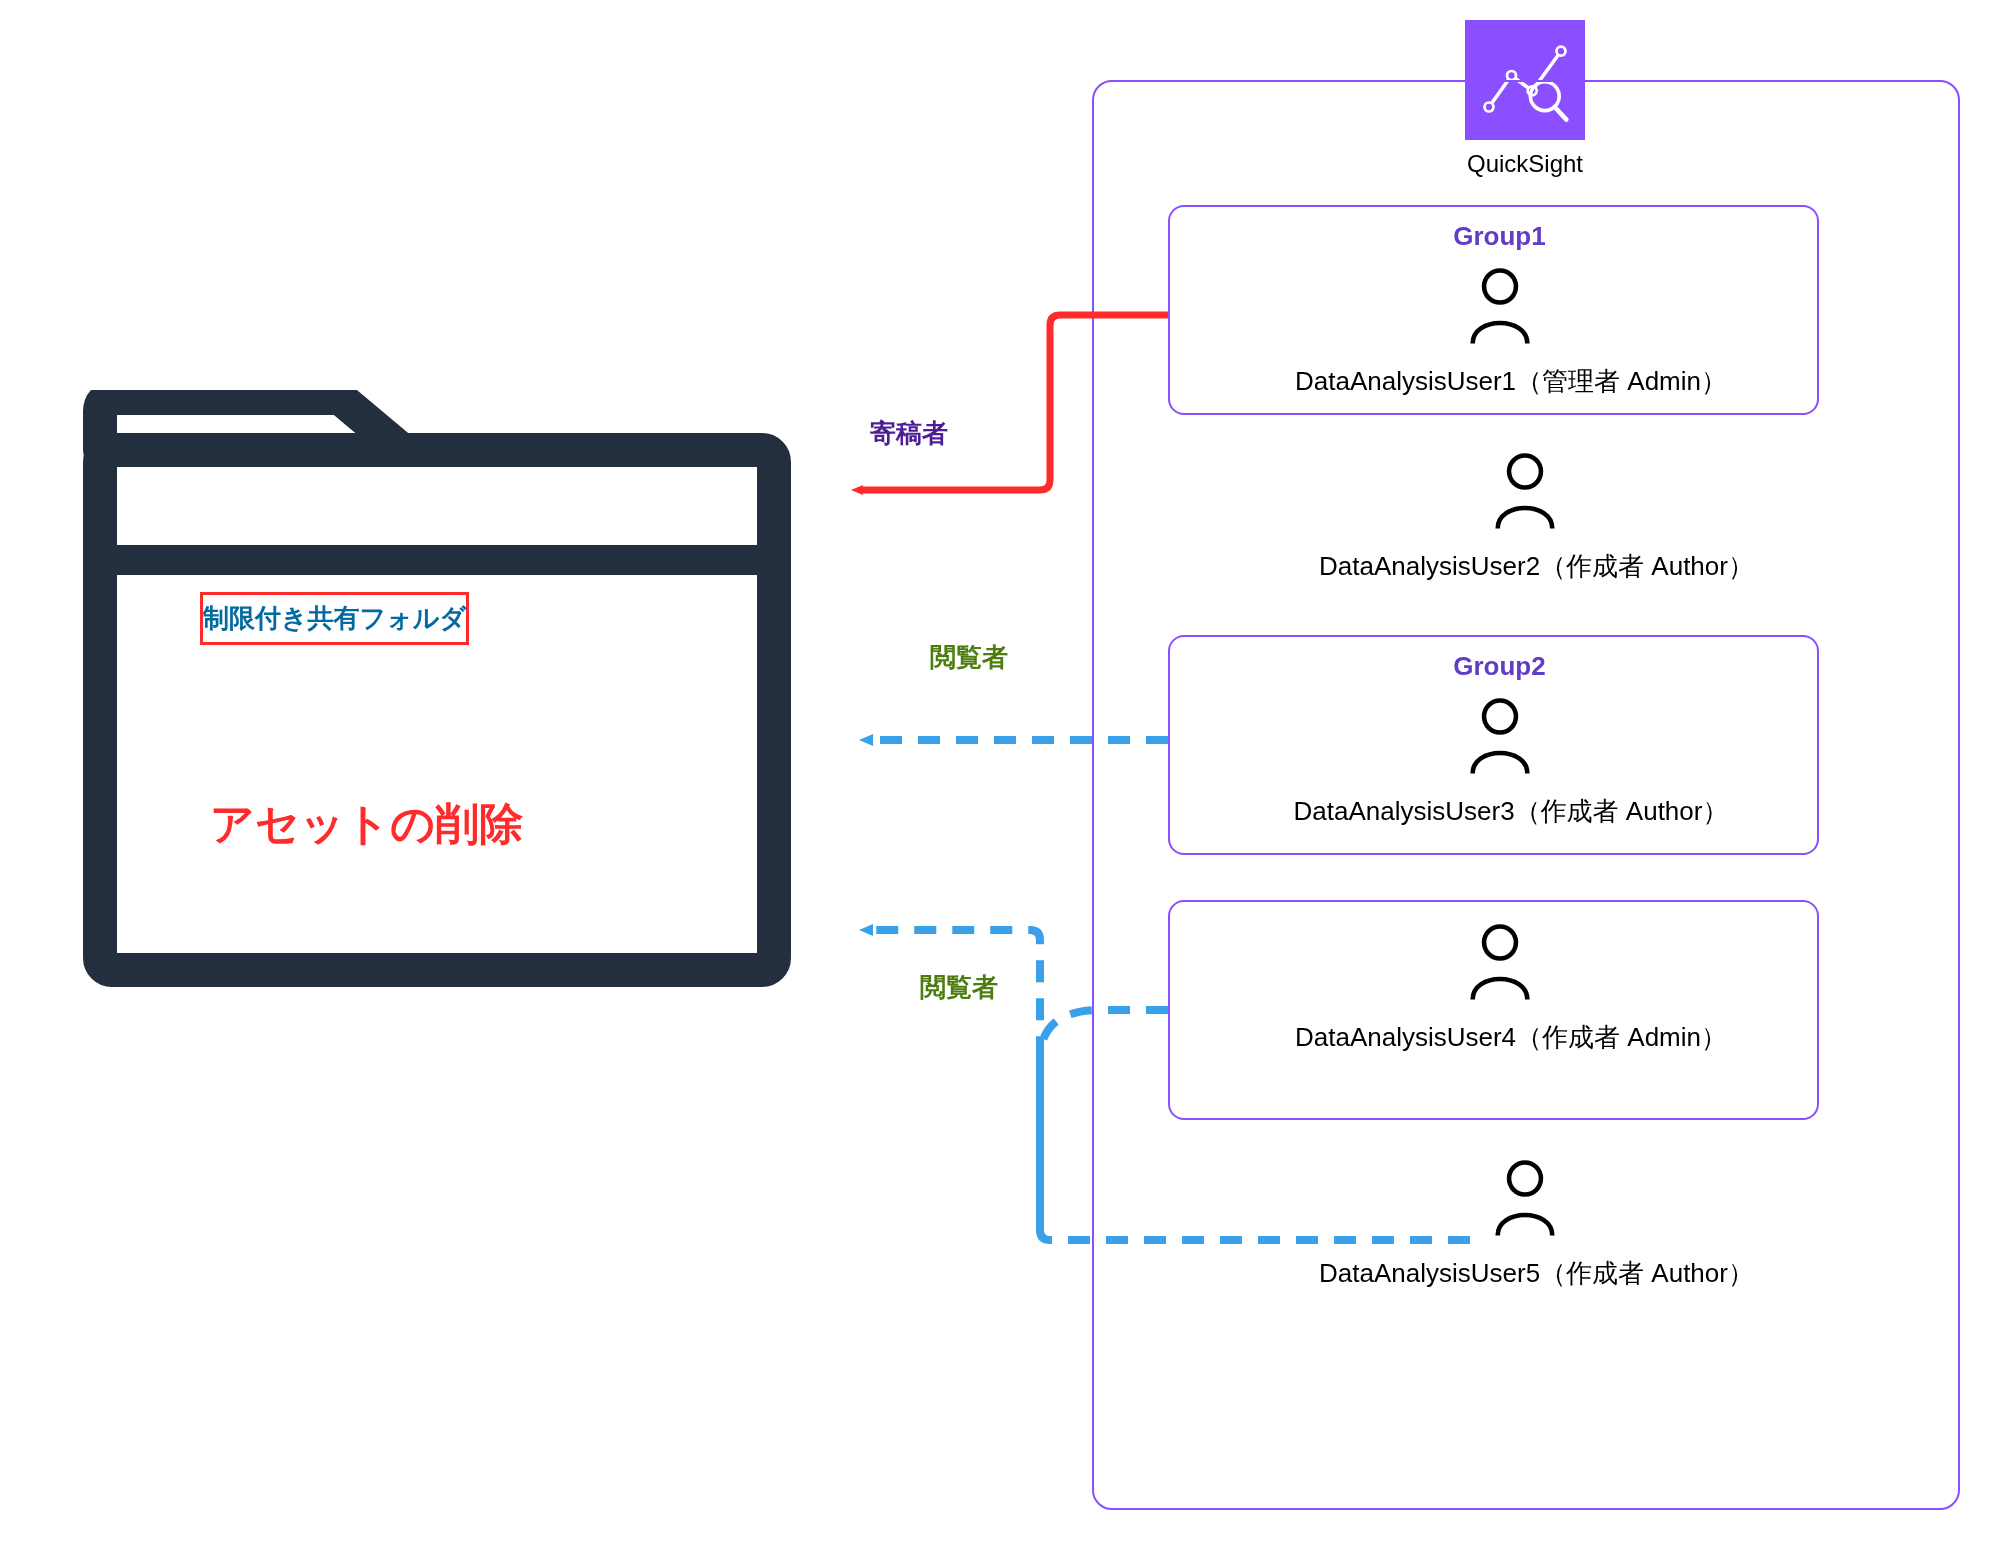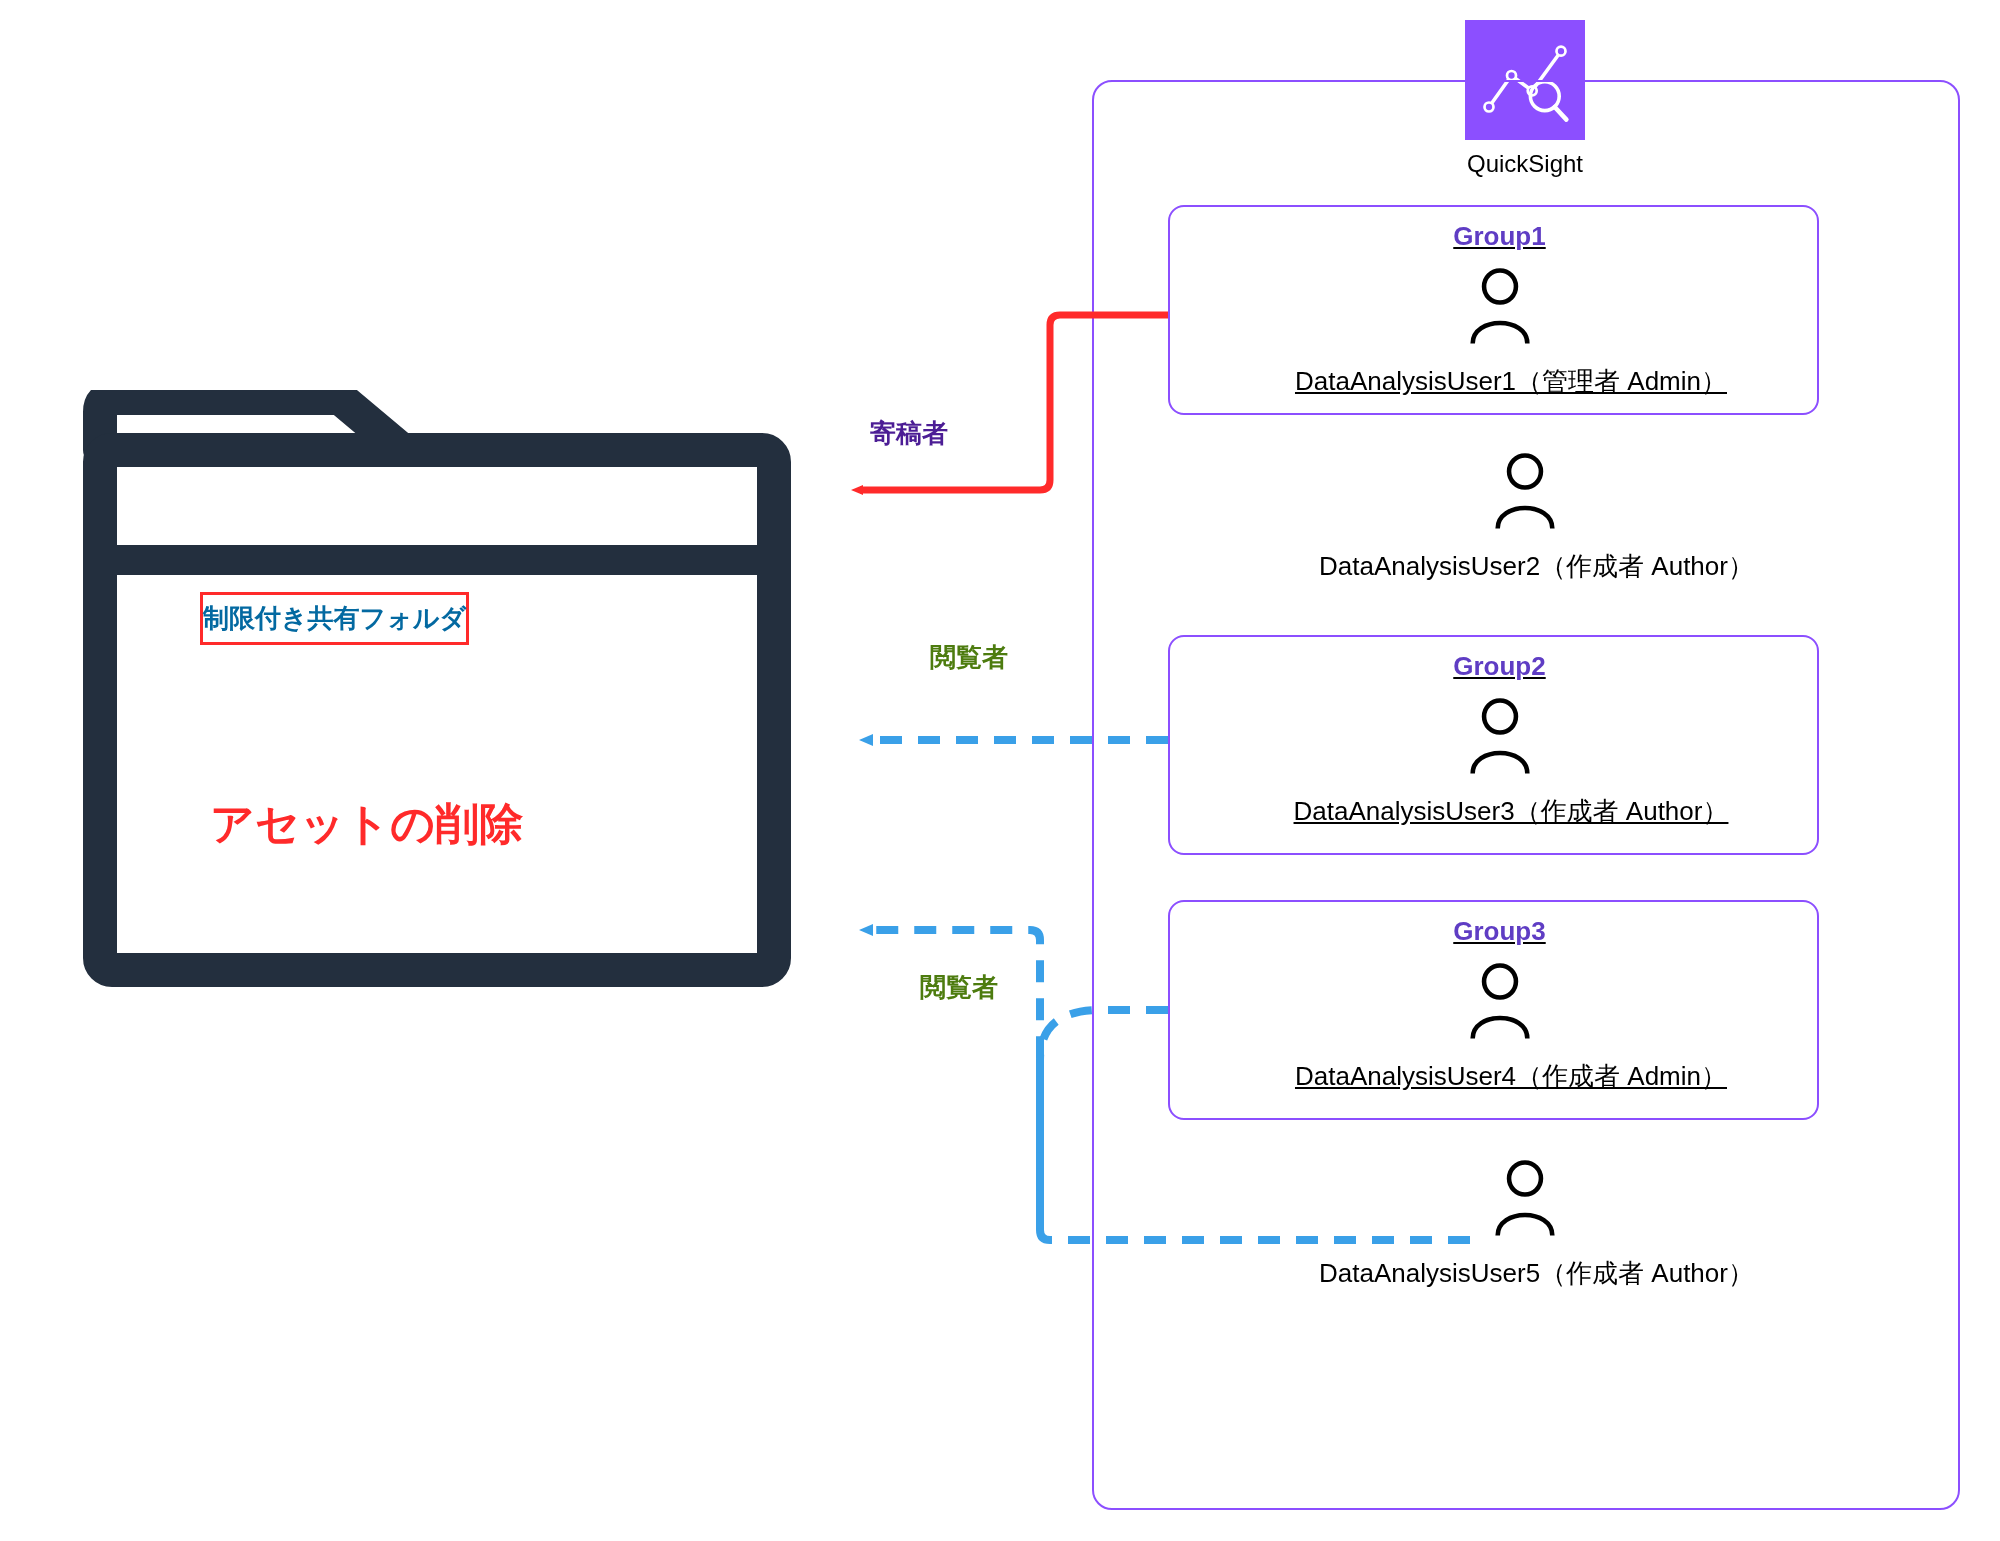--- a/index.html
+++ b/index.html
@@ -38,21 +38,20 @@
   }
 
   
   .group-box {
     position: absolute;
     width: 651px;
     border: 2px solid #8c4fff;
     border-radius: 16px;
     padding: 14px 0 22px 12px;
     text-align: center;
-    text-decoration: underline;
   }
   .group-title {
     font-size: 26px;
     font-weight: 700;
     color: #5f3dc4;
     margin-bottom: 8px;
   }
   .user-label {
     font-size: 26px;
     color: #000;
@@ -167,21 +166,20 @@
     <span class="person-icon">
       <svg width="74" height="82" viewBox="0 0 64 72">
         <circle cx="32" cy="18" r="14" fill="none" stroke="#000" stroke-width="4"></circle>
         <path d="M8 68 C8 44 56 44 56 68" fill="none" stroke="#000" stroke-width="4"></path>
       </svg>
     </span>
     <div class="user-label">DataAnalysisUser3（作成者 Author）</div>
   </div>
 
   <div id="group3" class="group-box">
-    <div class="group-title">Group3</div>
     <span class="person-icon">
       <svg width="74" height="82" viewBox="0 0 64 72">
         <circle cx="32" cy="18" r="14" fill="none" stroke="#000" stroke-width="4"></circle>
         <path d="M8 68 C8 44 56 44 56 68" fill="none" stroke="#000" stroke-width="4"></path>
       </svg>
     </span>
     <div class="user-label">DataAnalysisUser4（作成者 Admin）</div>
   </div>
 
   <div id="user5" class="standalone-user">

